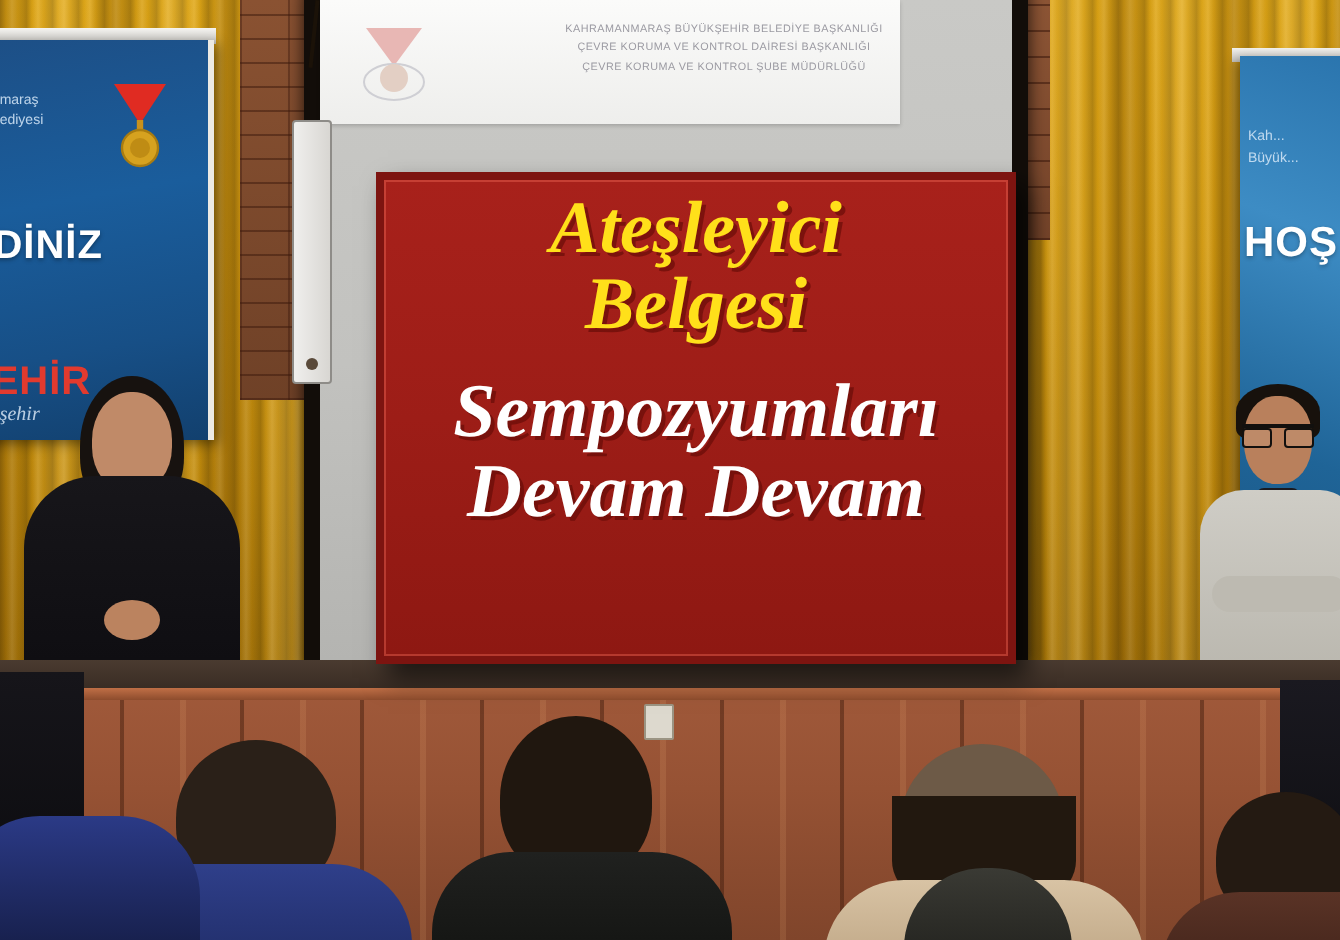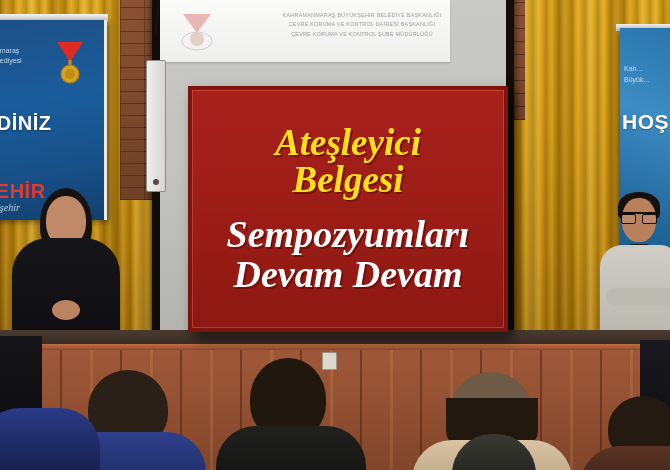--- a/index.html
+++ b/index.html
@@ -272,21 +272,21 @@
     background:linear-gradient(180deg,#a8211b 0%,#9d1d17 50%,#8e1812 100%);
     border:4px solid #7d1410;
     box-sizing:border-box;
     box-shadow:
       0 0 0 1px rgba(255,120,100,.35) inset,
       6px 7px 12px rgba(0,0,0,.6);
   }
   #overlay-inner{
     position:absolute;left:0;top:0;right:0;bottom:0;
     display:flex;flex-direction:column;
-    align-items:center;justify-content:center;
+    align-items:center;justify-content:flex-start;
     padding:6px 8px;box-sizing:border-box;
   }
   .ov-yellow{
     color:#ffe01a;
     font-family:"Liberation Serif",serif;
     font-weight:bold;font-style:italic;
     font-size:37px;line-height:1.02;
     text-align:center;white-space:nowrap;
     text-shadow:2px 2px 0 rgba(90,8,4,.55);
   }

